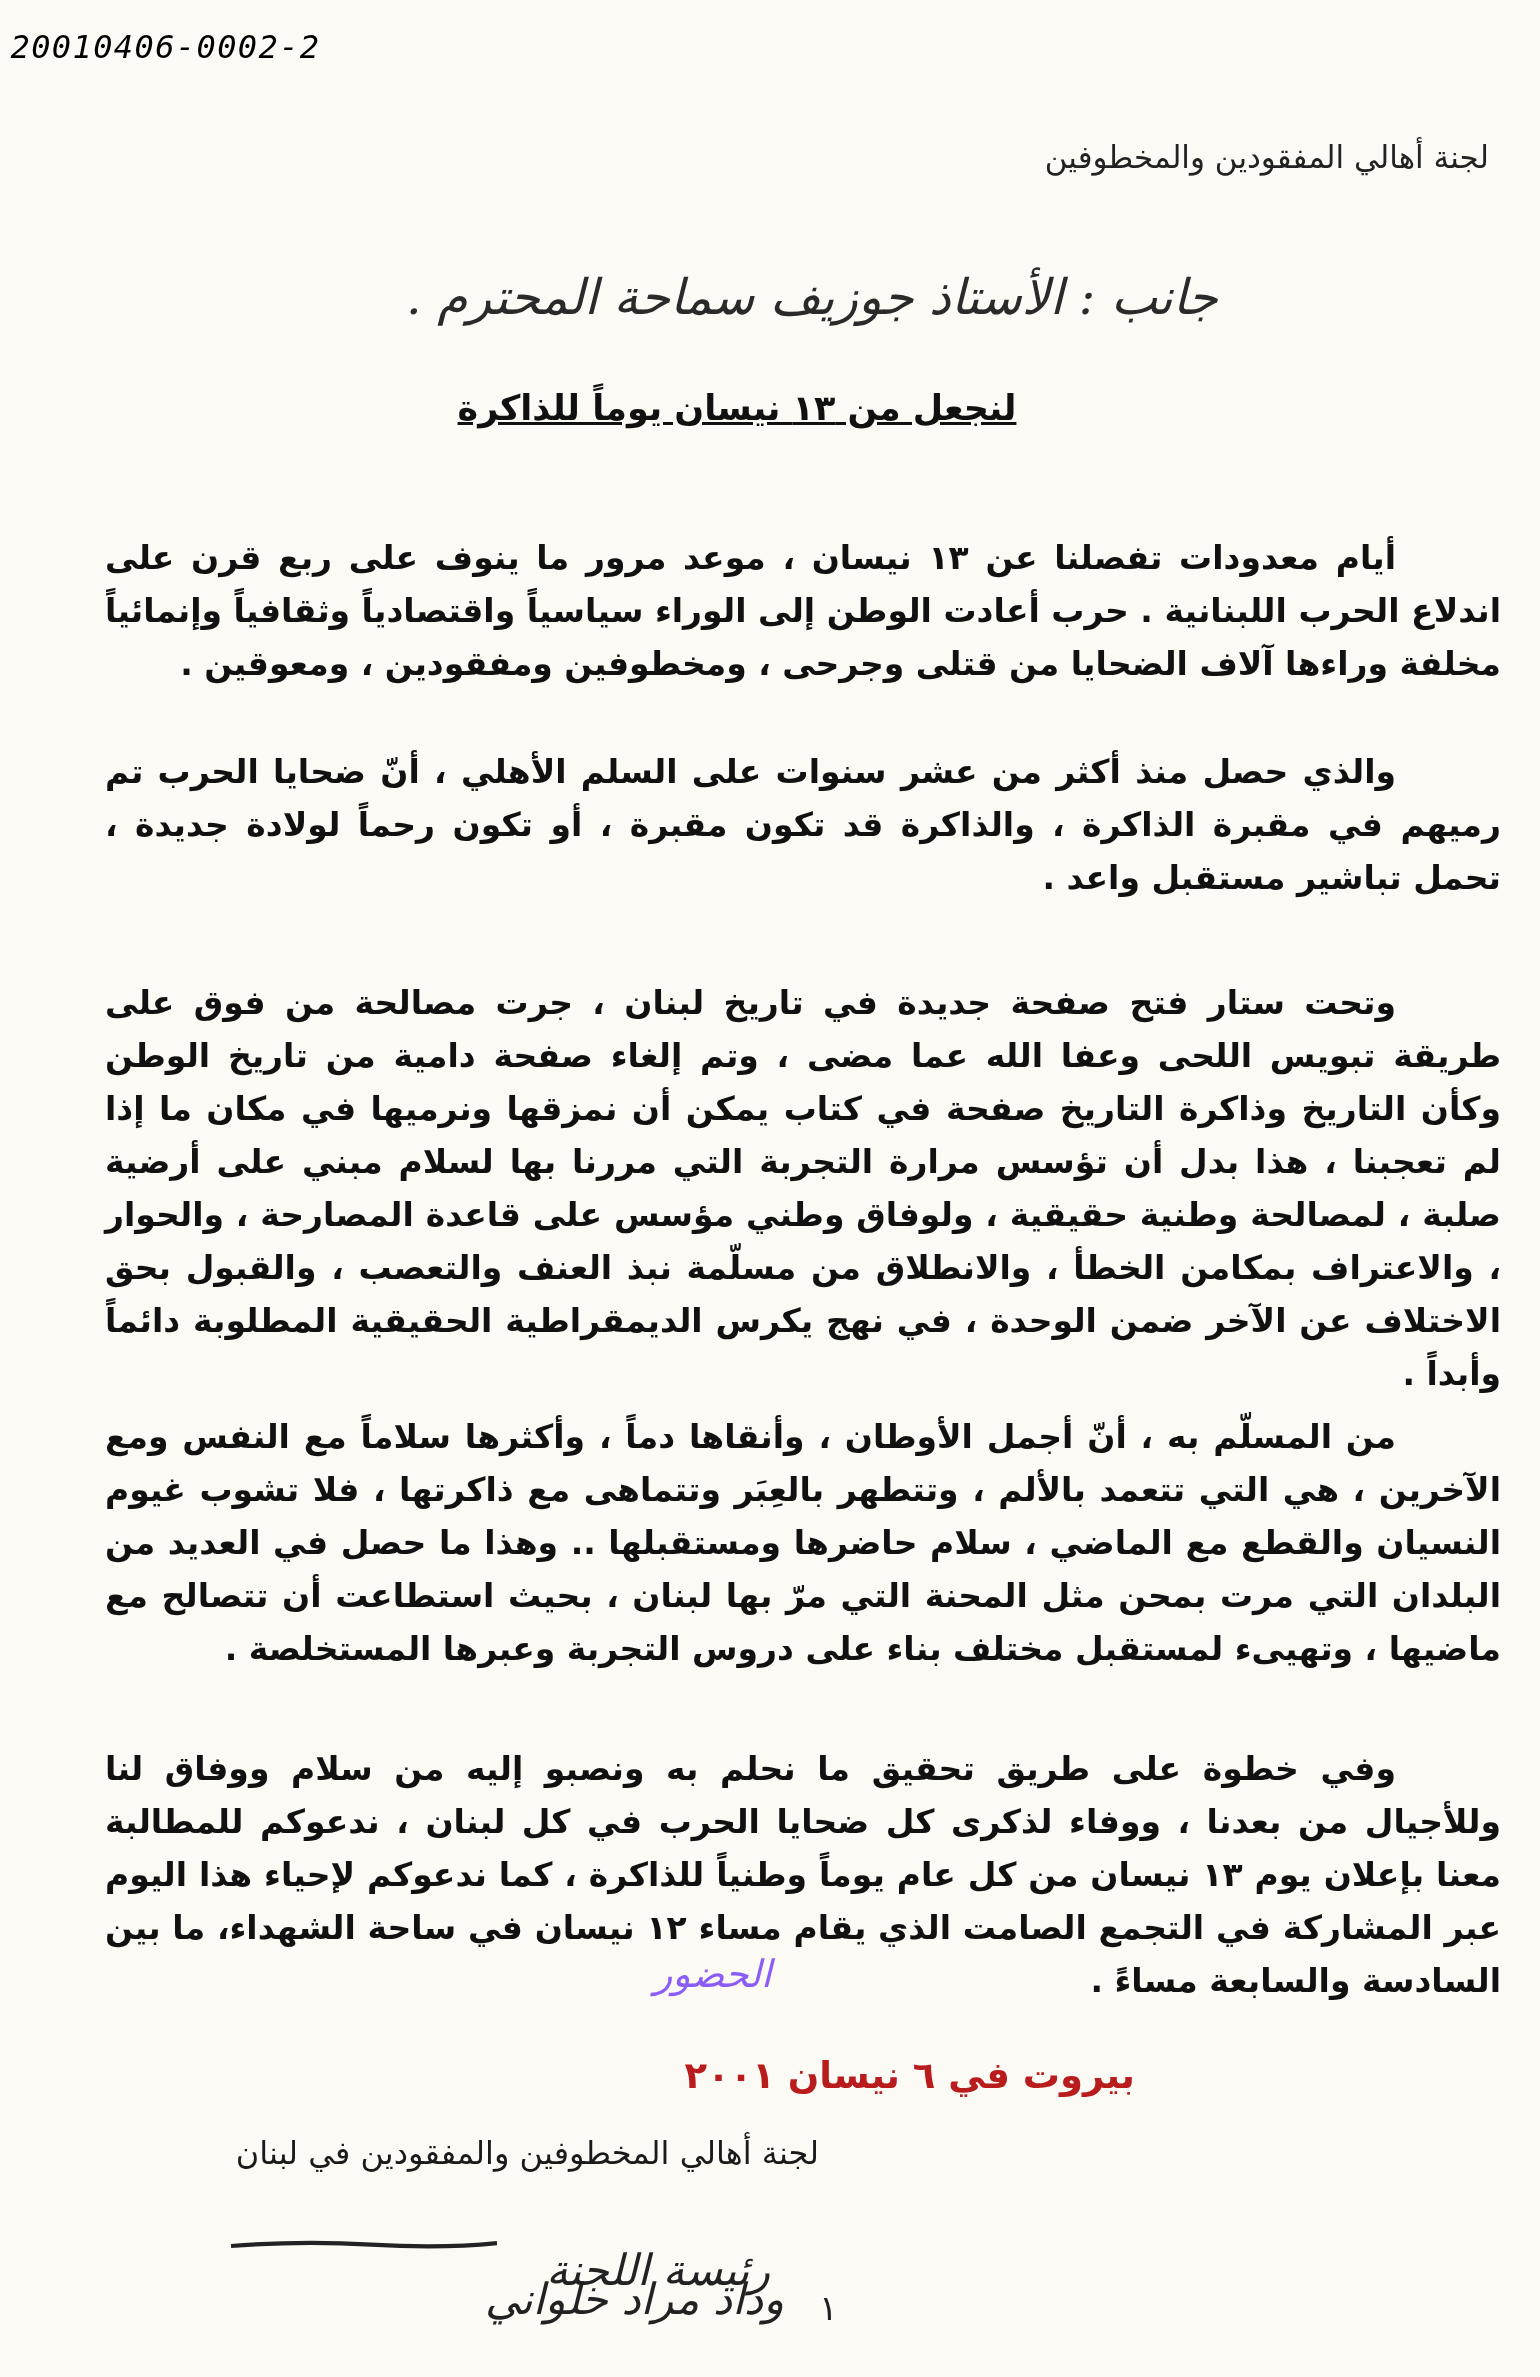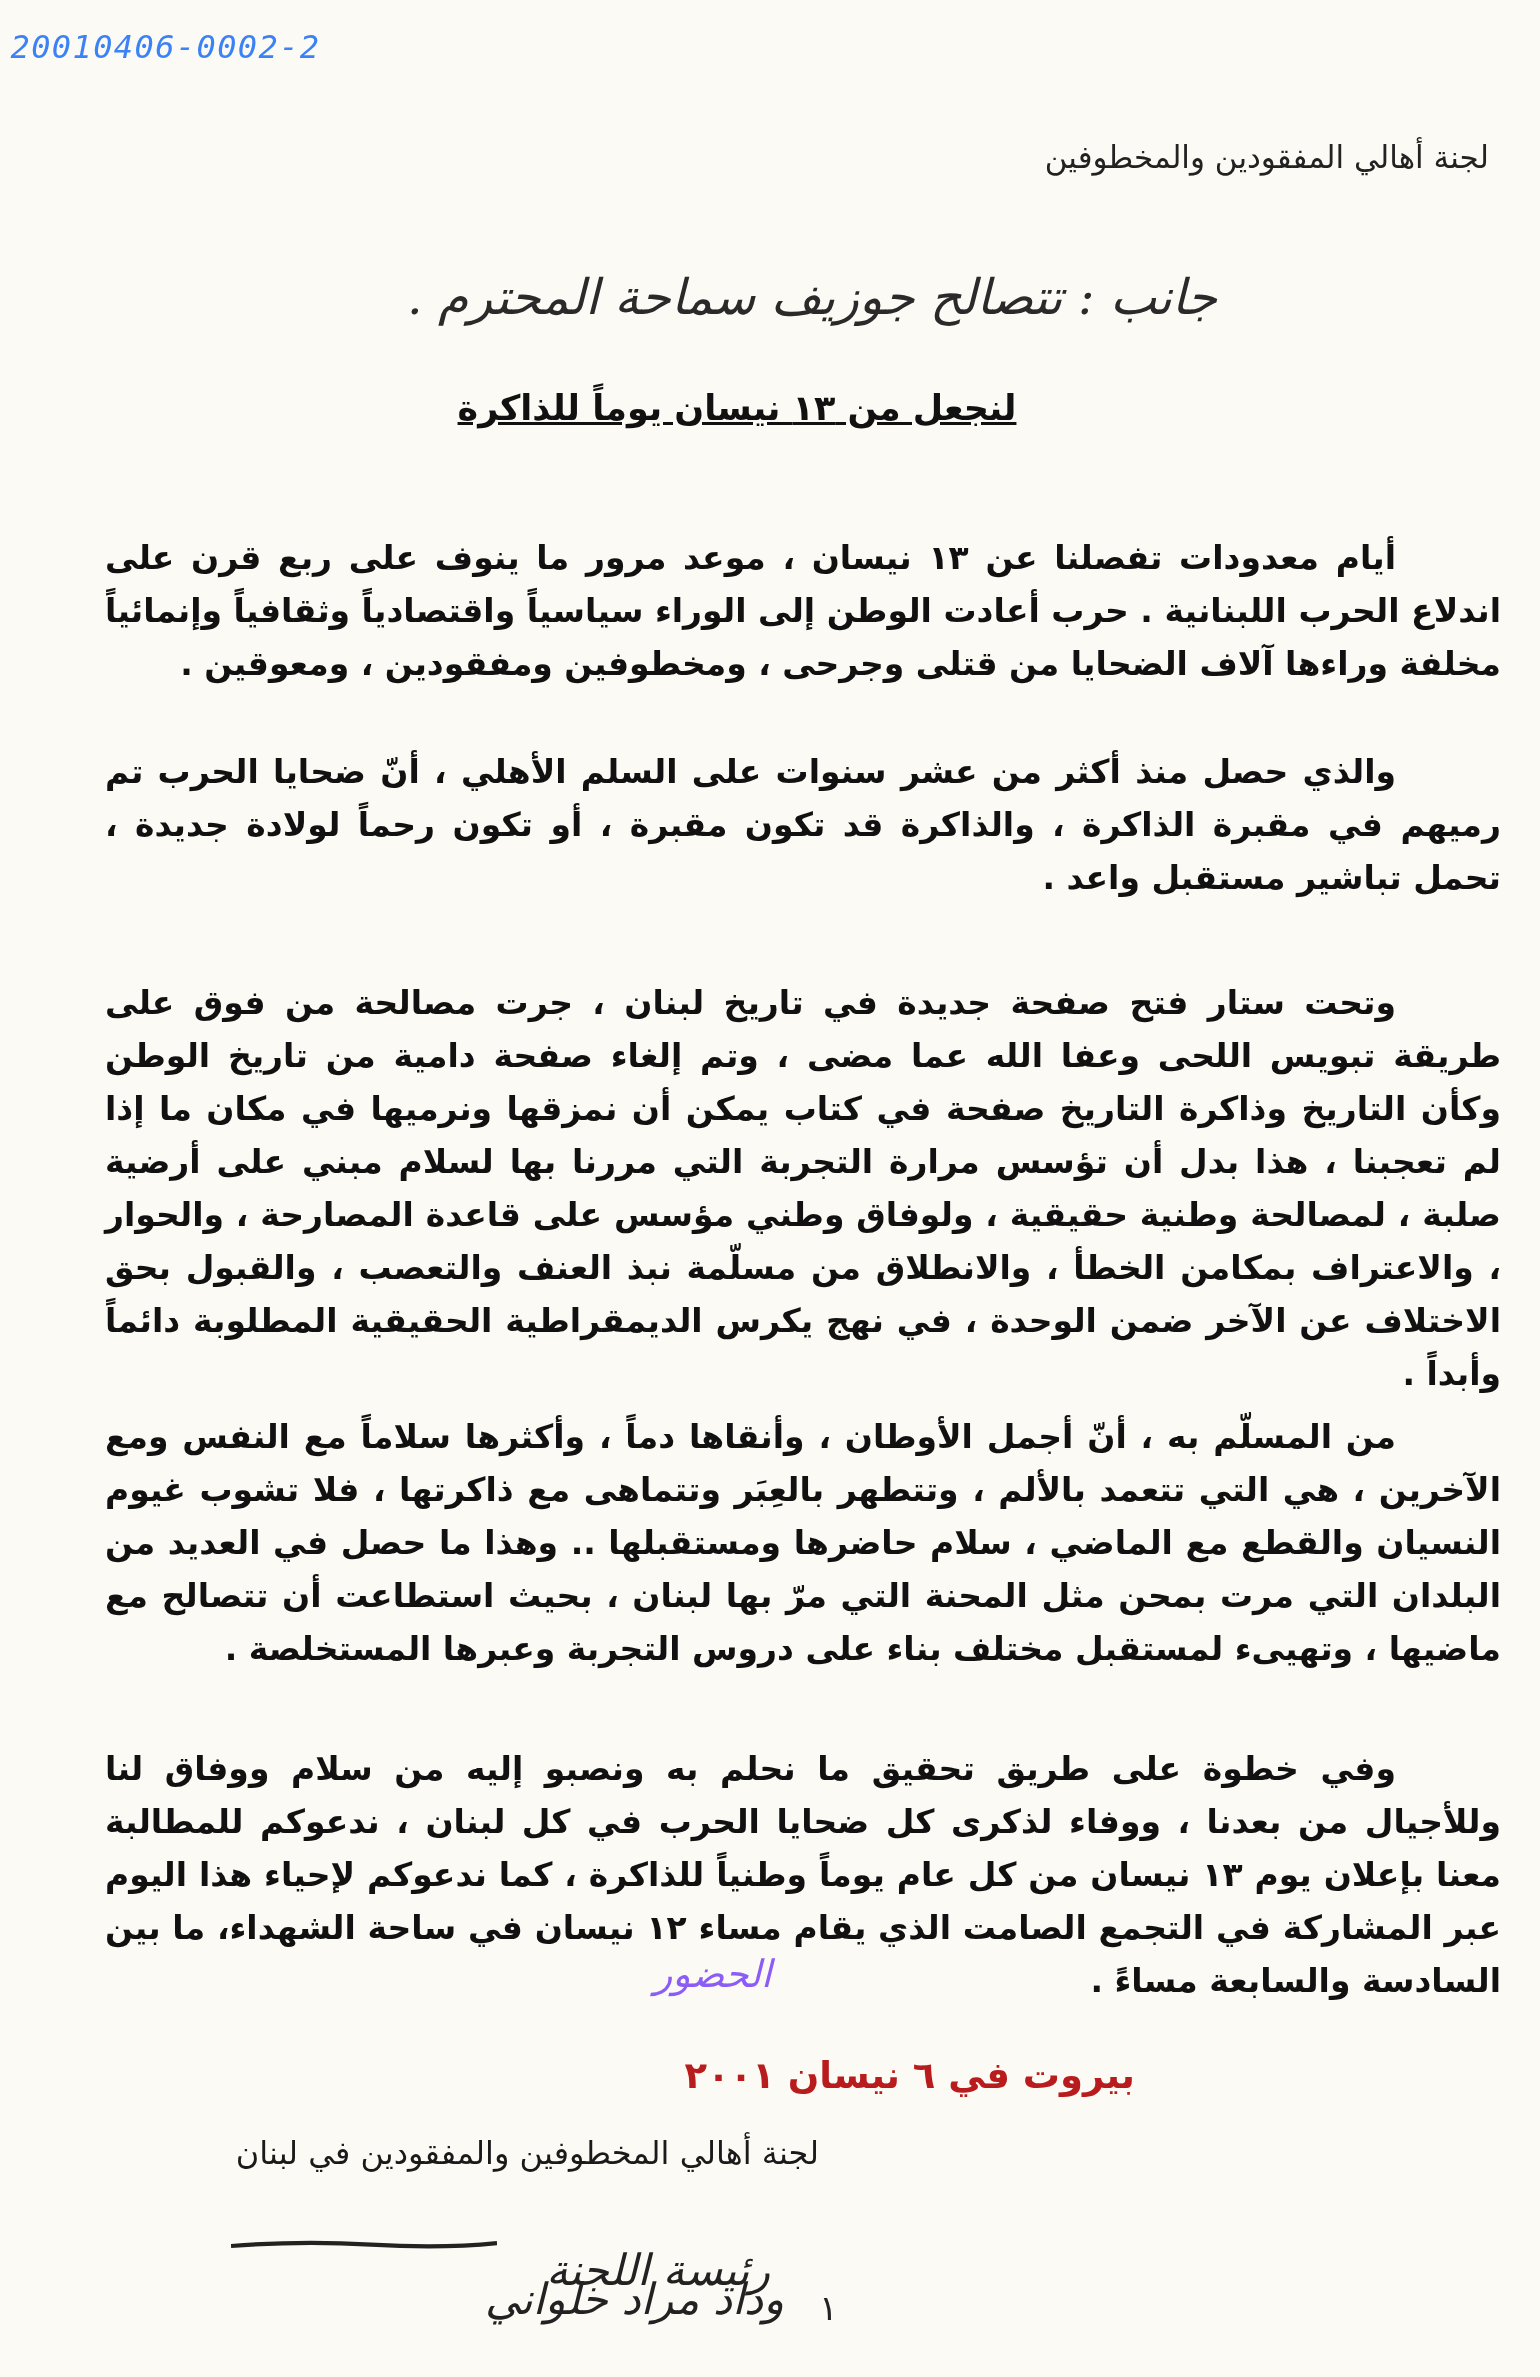--- a/index.html
+++ b/index.html
@@ -9,21 +9,21 @@
     background: #fbfaf5;
     position: relative;
     overflow: hidden;
     font-family: "DejaVu Sans", sans-serif;
     color: #1a1a1a;
   }
   .abs { position: absolute; }
   .ref {
     left: 10.5px; top: 28px;
     font-family: "DejaVu Sans Mono", monospace;
-    font-size: 32px; color: #3b82f6; font-style: italic;
+    font-size: 32px; color: #000000; font-style: italic;
     letter-spacing: 1.4px;
   }
   .sender { right: 52px; top: 119px; direction: rtl; text-align: right;
     font-size: 31px; line-height: 77px; color: #222; }
   .salutation { left: 322px; top: 269px; direction: rtl;
     font-family: "DejaVu Serif", serif; font-style: italic;
     font-size: 49px; color: #2a2a2a; width: 980px; text-align: center; }
   .title { left: 0; width: 1474px; top: 388px; text-align: center; direction: rtl;
     font-size: 35px; font-weight: bold; color: #111; }
   .body { left: 105px; width: 1396px; direction: rtl; text-align: justify;
@@ -48,21 +48,21 @@
 </style>
 </head>
 <body>
 
 <div class="abs ref">20010406-0002-2</div>
 
 <div class="abs sender">
   <div>لجنة أهالي المفقودين والمخطوفين</div>
 </div>
 
-<div class="abs salutation">جانب : تتصالح جوزيف سماحة المحترم .</div>
+<div class="abs salutation">جانب : الأستاذ جوزيف سماحة المحترم .</div>
 
 <div class="abs title" style="text-decoration: underline;">لنجعل من ١٣ نيسان يوماً للذاكرة</div>
 
 <div class="abs body p1">
     <p>أيام معدودات تفصلنا عن ١٣ نيسان ، موعد مرور ما ينوف على ربع قرن على اندلاع الحرب اللبنانية . حرب أعادت الوطن إلى الوراء سياسياً واقتصادياً وثقافياً وإنمائياً مخلفة وراءها آلاف الضحايا من قتلى وجرحى ، ومخطوفين ومفقودين ، ومعوقين .</p>
   </div>
 <div class="abs body p2">
     <p>والذي حصل منذ أكثر من عشر سنوات على السلم الأهلي ، أنّ ضحايا الحرب تم رميهم في مقبرة الذاكرة ، والذاكرة قد تكون مقبرة ، أو تكون رحماً لولادة جديدة ، تحمل تباشير مستقبل واعد .</p>
   </div>
 <div class="abs body p3">

